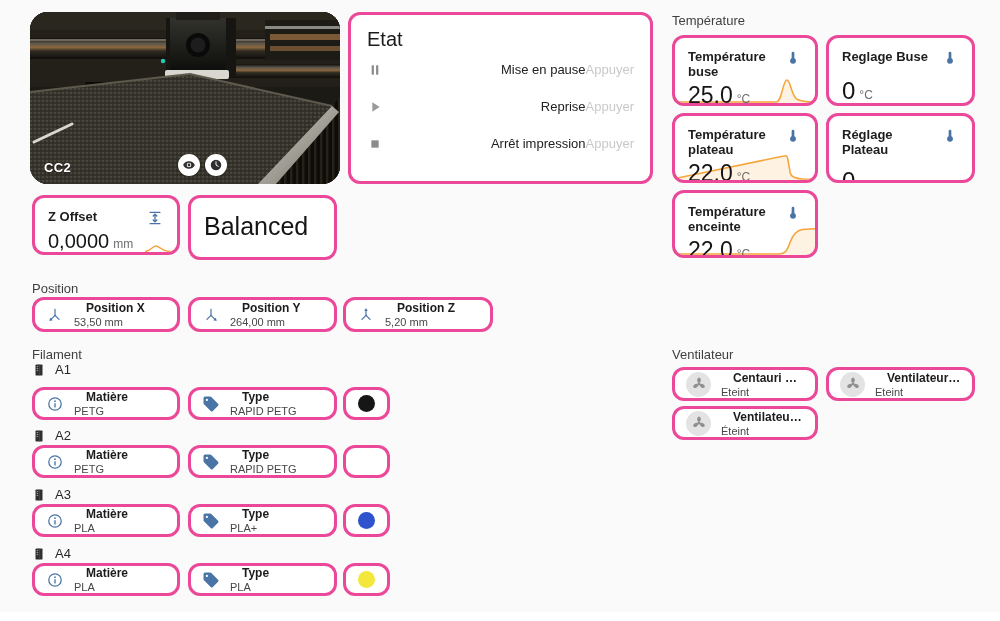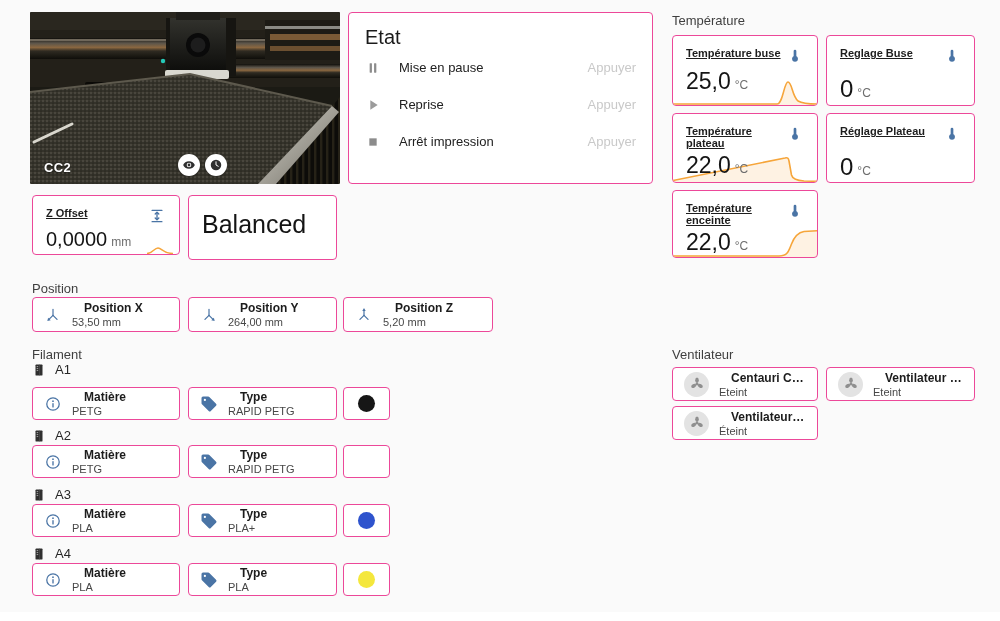--- a/index.html
+++ b/index.html
@@ -1,41 +1,41 @@
 <!DOCTYPE html>
 <html><head>
 <meta charset="utf-8">
 <style>
   html,body { margin:0; padding:0; }
   body { font-family:"Liberation Sans", sans-serif; background:#fff; }
   .page { position:relative; width:1000px; height:621px; background:#fafafa; overflow:hidden; }
 
-  .card { position:absolute; background:#fff; border:1px solid #ec4899; border-radius:4px;
+  .card { position:absolute; background:#fff; border:3px solid #ec4899; border-radius:12px;
           box-sizing:border-box; overflow:hidden; }
   .sec-header { position:absolute; font-size:13px; color:#3f3f3f; }
 
   
-  .camera { border-radius:2px; background:#17160f; border:none;text-align:center; }
+  .camera { border-radius:18px; background:#17160f; border:none;text-align:center; }
   .camera svg.scene { position:absolute; inset:0; display:block; }
   .cam-label { position:absolute; left:14px; bottom:9px; color:#fff; font-size:13px; font-weight:700; letter-spacing:.3px; text-shadow:0 1px 2px rgba(0,0,0,.6); }
   .cam-btn { position:absolute; bottom:8px; width:22px; height:22px; border-radius:50%; background:#fff; display:flex; align-items:center; justify-content:center; box-shadow:0 1px 2px rgba(0,0,0,.3); }
 
   
   .etat-card { padding:13px 16px; }
   .etat-title { font-size:20px; font-weight:500; color:#1b1b1b; }
-  .etat-row { display:flex; align-items:center; height:37px; }
+  .etat-row { display:flex; align-items:center; height:37px;text-align:right; }
   .etat-row:first-of-type { margin-top:7px; }
   .etat-icon { width:24px; display:flex; align-items:center; }
   .etat-label { flex:1; font-size:13px; font-weight:500; color:#212121; margin-left:10px; }
   .etat-action { font-size:13px; color:#c9c9c9; }
 
   
   .temp-card { padding:11px 13px; }
   .tc-head { display:flex; justify-content:space-between; align-items:flex-start; }
-  .tc-title { font-size:11px; font-weight:600; color:#1d1d1d;text-decoration:underline; }
+  .tc-title { font-size:13px; font-weight:600; color:#1d1d1d; }
   .tc-value { font-size:23px; color:#141414; margin-top:3px; position:relative; z-index:2; }
   .tc-value .unit { font-size:12px; color:#6d6d6d; margin-left:4px; }
   .reglage .tc-value { margin-top:10px; font-size:24px; }
   .spark { position:absolute; left:0; right:0; bottom:0; width:100%; height:30px; z-index:1; }
   .spark-mini { position:absolute; right:6px; bottom:0; width:26px; height:8px; z-index:1; }
 
   
   .small-card { display:flex; align-items:center; gap:10px; padding:4px 11px; }
   .sc-icon { flex:0 0 auto; display:flex; }
   .sc-text { min-width:0; }

